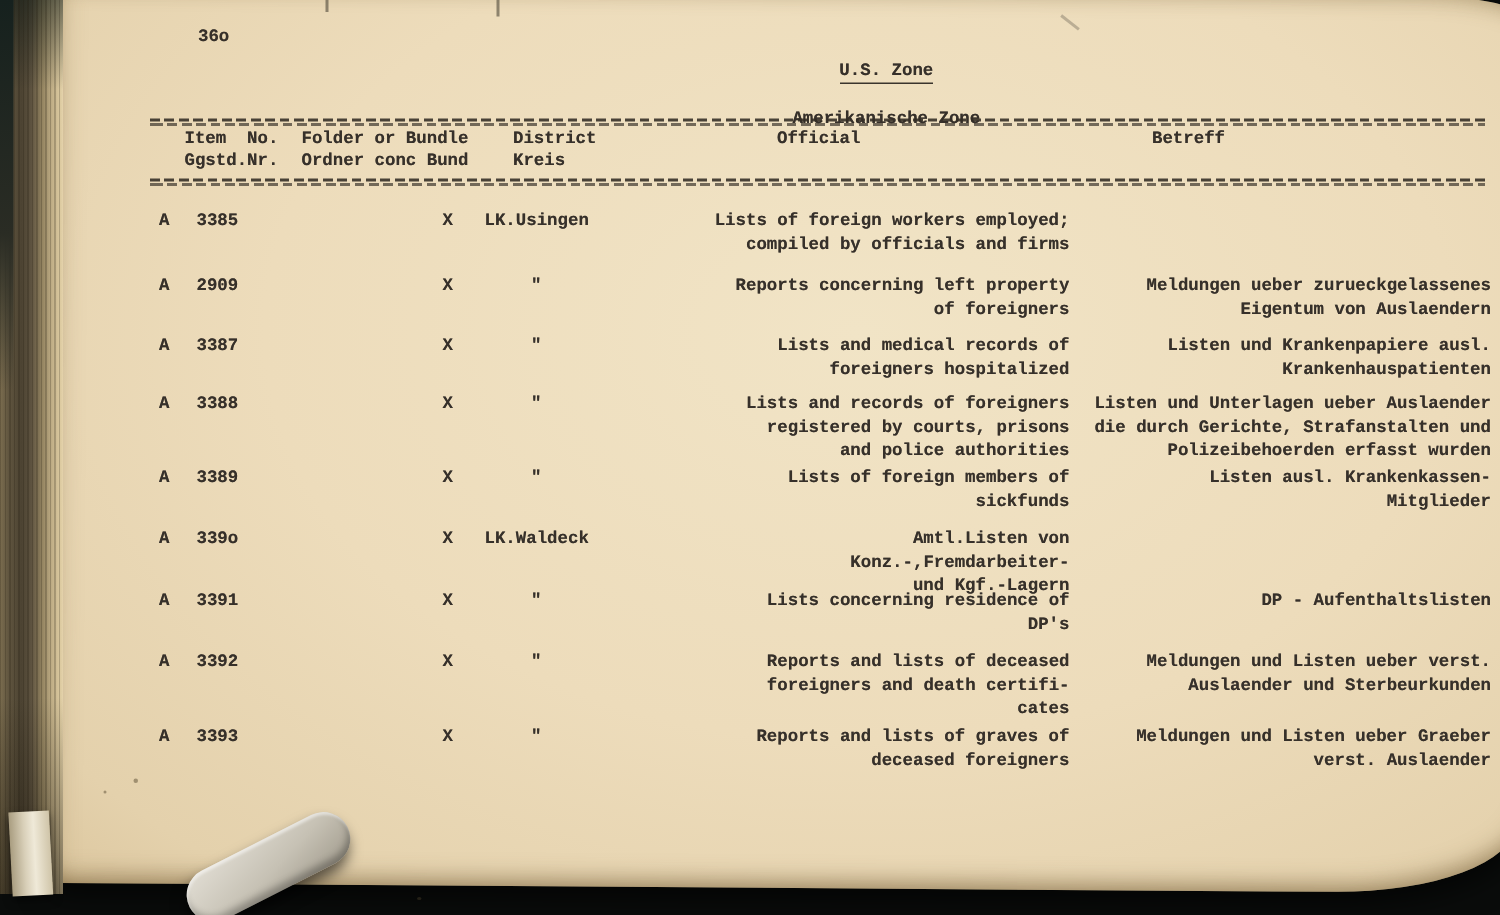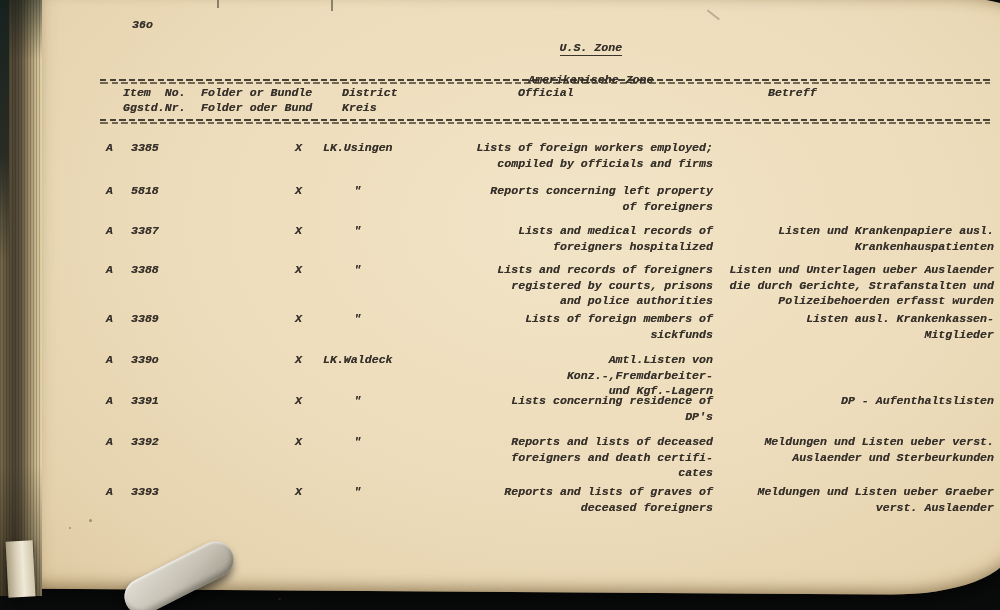--- a/index.html
+++ b/index.html
@@ -50,21 +50,21 @@
   .scratch{position:absolute;left:706px;top:14px;width:15px;height:1.5px;
            background:rgba(110,102,88,.4);transform:rotate(38deg);}
   .speck{position:absolute;border-radius:50%;background:rgba(92,78,52,.5);}
   .speck-1{left:89px;top:519px;width:3px;height:3px;}
   .speck-2{left:69px;top:527px;width:2px;height:2px;}
   .speck-3{left:278px;top:598px;width:3px;height:2px;background:rgba(92,78,52,.35);}
 
   
   .content{position:absolute;left:0;top:0;width:1000px;height:610px;
            color:#36302a;font-size:11.6px;line-height:15.5px;font-weight:700;
-           text-shadow:0 0 .4px rgba(54,48,42,.65);font-style:italic;}
+           text-shadow:0 0 .4px rgba(54,48,42,.65);}
   .content *{white-space:pre;}
   .abs{position:absolute;}
   .page-number{left:132px;top:17px;}
   .zone-header{left:470px;top:24px;width:200px;text-align:center;white-space:pre;}
   .zone-en{display:inline-block;border-bottom:1.4px solid #3a342c;padding-bottom:0;}
 
   
   .rule{position:absolute;left:100px;width:890px;height:6px;}
   .rule::before,.rule::after{content:"";position:absolute;left:0;right:0;height:1.8px;
         background:repeating-linear-gradient(90deg, rgba(50,44,36,.88) 0 6.5px, rgba(0,0,0,0) 6.5px 9.6px);}
@@ -117,41 +117,43 @@
 
     <div class="rule rule-top"></div>
 
     <div class="th th-item th-r1">Item  No.</div>
     <div class="th th-folder th-r1">Folder or Bundle</div>
     <div class="th th-district th-r1">District</div>
     <div class="th th-subject th-r1">Official</div>
     <div class="th th-betreff th-r1">Betreff</div>
 
     <div class="th th-item th-r2">Ggstd.Nr.</div>
-    <div class="th th-folder th-r2">Folder oder Bund</div>
+    <div class="th th-folder th-r2">Ordner conc Bund</div>
     <div class="th th-district th-r2">Kreis</div>
 
     <div class="rule rule-bottom"></div>
 
     <div class="row r1">
       <span class="c-ser">A</span>
       <span class="c-num">3385</span>
       <span class="c-x">X</span>
       <span class="c-dist">LK.Usingen</span>
       <span class="c-sub">Lists of foreign workers employed;
 compiled by officials and firms</span>
     </div>
 
     <div class="row r2">
       <span class="c-ser">A</span>
-      <span class="c-num">5818</span>
+      <span class="c-num">2909</span>
       <span class="c-x">X</span>
       <span class="c-dist ditto">"</span>
       <span class="c-sub">Reports concerning left property
 of foreigners</span>
+      <span class="c-bet">Meldungen ueber zurueckgelassenes
+Eigentum von Auslaendern</span>
     </div>
 
     <div class="row r3">
       <span class="c-ser">A</span>
       <span class="c-num">3387</span>
       <span class="c-x">X</span>
       <span class="c-dist ditto">"</span>
       <span class="c-sub">Lists and medical records of
 foreigners hospitalized</span>
       <span class="c-bet">Listen und Krankenpapiere ausl.

